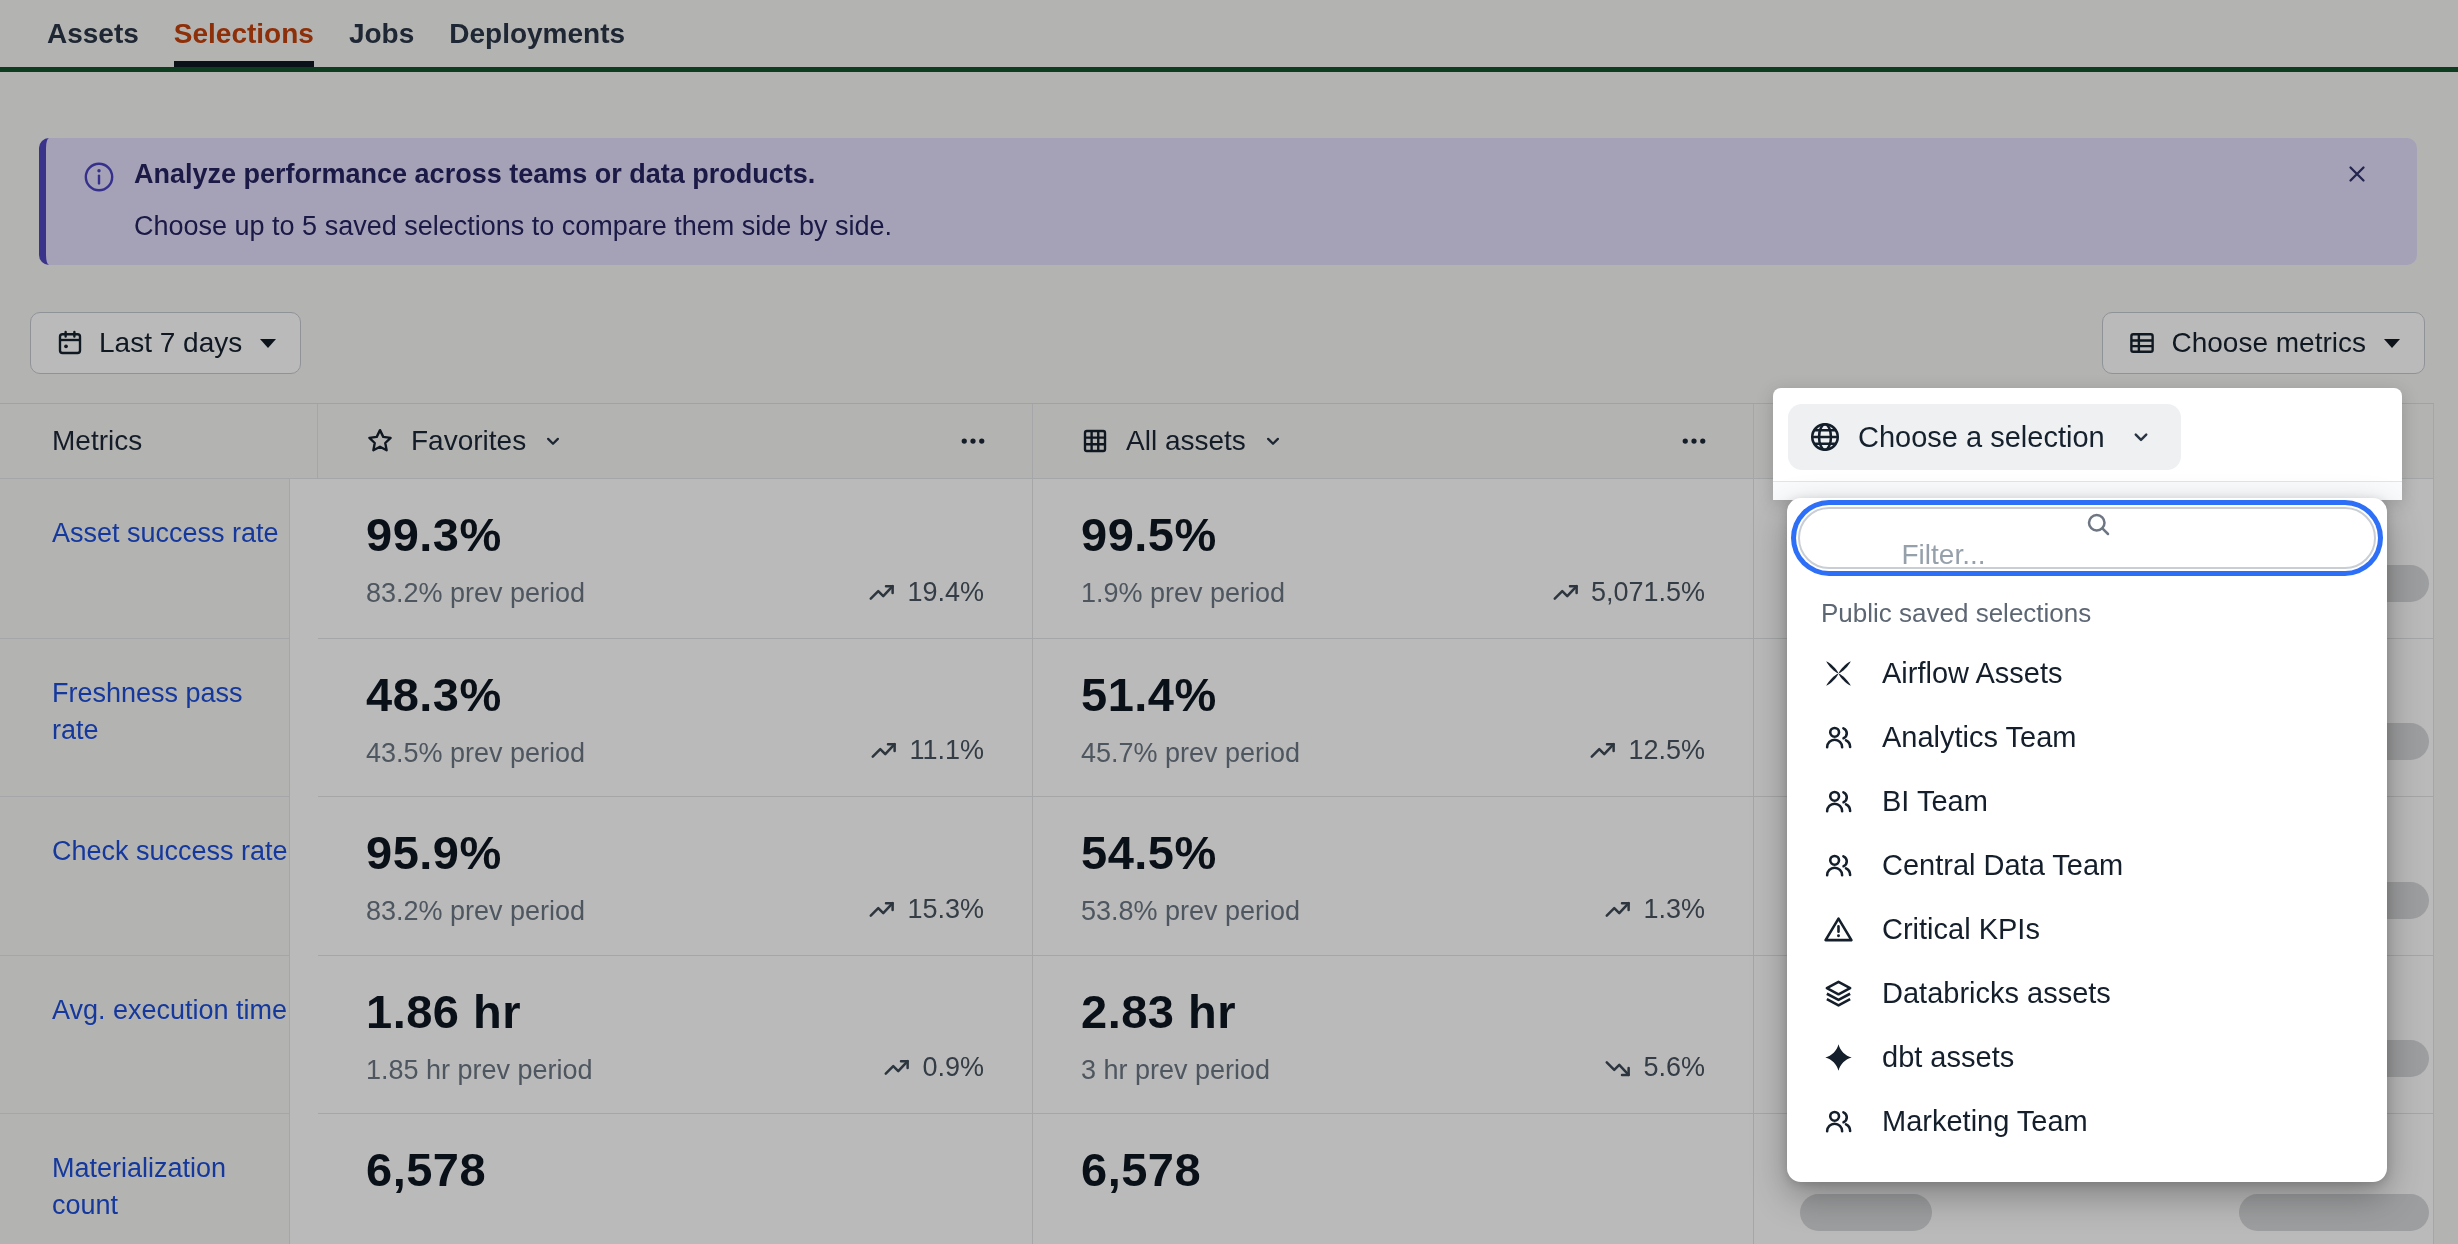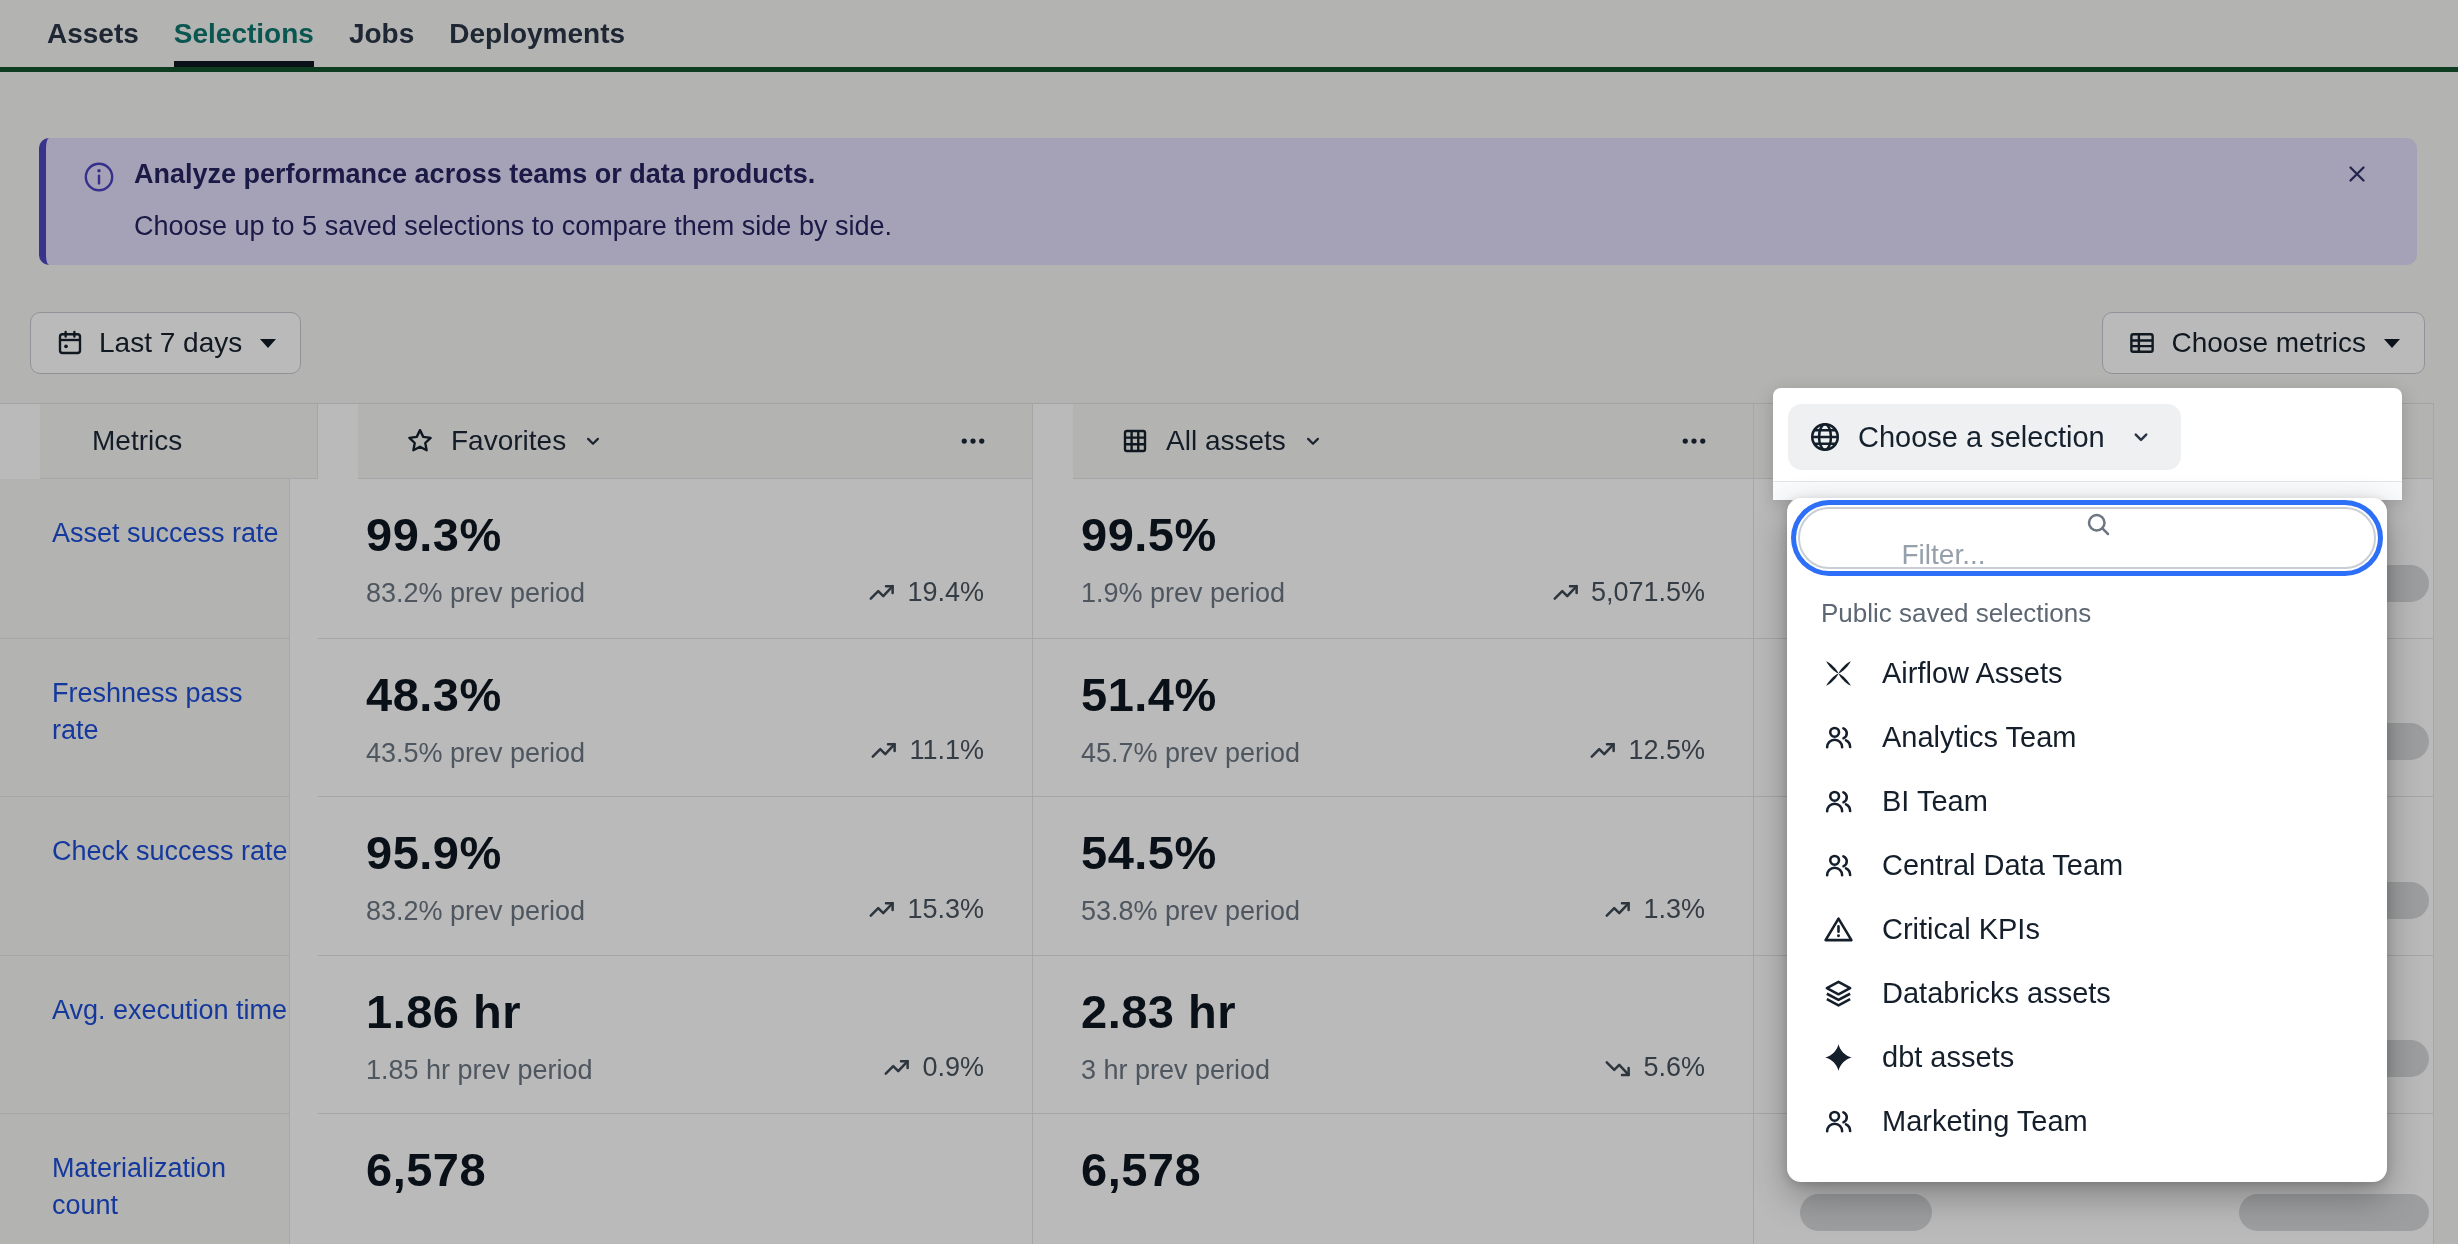--- a/index.html
+++ b/index.html
@@ -9,21 +9,21 @@
     background:#f6f6f4; font-family:"Liberation Sans", sans-serif; color:#111b26;
   }
   svg { display:block; }
 
   
   .nav { position:absolute; left:0; top:0; width:2458px; height:72px;
          background:#f6f6f4; border-bottom:5px solid #14532d;padding-left:40px; }
   .nav-tabs { position:absolute; left:47px; top:0; height:100%; display:flex; gap:35px; }
   .nav-tab { position:relative; display:flex; align-items:center; height:100%;
              font-size:28px; font-weight:600; color:#2a3646; cursor:pointer; }
-  .nav-tab.active { color:#0f766e; font-weight:700; }
+  .nav-tab.active { color:#c2410c; font-weight:700; }
   .nav-tab.active .tab-underline { position:absolute; left:0; right:0; bottom:0; height:6px; background:#0e1822; }
 
   
   .banner { position:absolute; left:39px; top:138px; width:2378px; height:127px;
             background:#e2defc; border-left:7px solid #4f46c0; border-radius:10px; }
   .banner-info-icon { position:absolute; left:36px; top:22px; color:#4a43c0; }
   .banner-title { position:absolute; left:88px; top:21px; font-size:27px; font-weight:700; color:#262361; }
   .banner-body  { position:absolute; left:88px; top:73px; font-size:27px; font-weight:400; color:#262361; }
   .banner-close { position:absolute; right:40px; top:16px; width:40px; height:40px;
                   display:flex; align-items:center; justify-content:center; color:#31336b; cursor:pointer; }
@@ -37,21 +37,21 @@
   .caret-down { width:0; height:0; border-left:8px solid transparent; border-right:8px solid transparent;
                 border-top:9px solid #111b26; margin-left:4px; }
 
   
   .table { position:absolute; left:0; top:403px; width:2434px; height:870px;
            display:grid; grid-template-columns:318px 715px 721px 680px;
            grid-template-rows:75px 160px 158px 159px 158px 160px;
            background:#fff; border-top:1px solid #dcdee0; }
   .cell { position:relative; border-right:1px solid #e3e4e7; border-bottom:1px solid #e3e4e7; background:#fff; }
   .cell.gray { background:#f6f6f5; }
-  .hcell { display:flex; align-items:center; padding-left:47px; font-size:28px; font-weight:500; color:#1c2836;margin-left:40px; }
+  .hcell { display:flex; align-items:center; padding-left:47px; font-size:28px; font-weight:500; color:#1c2836; }
   .hcell .hicon { margin-right:16px; color:#15202d; }
   .hcell .chev { margin-left:14px; color:#2a3544; }
   .hcell .dots { margin-left:auto; margin-right:44px; color:#1c2836; cursor:pointer; }
   .metrics-hcell { padding-left:52px; font-weight:500; }
   .mlabel { padding:36px 0 0 52px; font-size:27px; color:#1d4ed8; line-height:37px; width:290px; }
   .vcell { padding:28px 0 0 48px; }
   .value { font-size:47px; font-weight:700; color:#0e1721; line-height:56px; letter-spacing:0.5px; }
   .prev  { margin-top:14px; font-size:27px; color:#6b7683; line-height:32px; }
   .trend { position:absolute; right:48px; bottom:30px; display:flex; align-items:center; gap:10px;
            font-size:27px; color:#48545f; }

